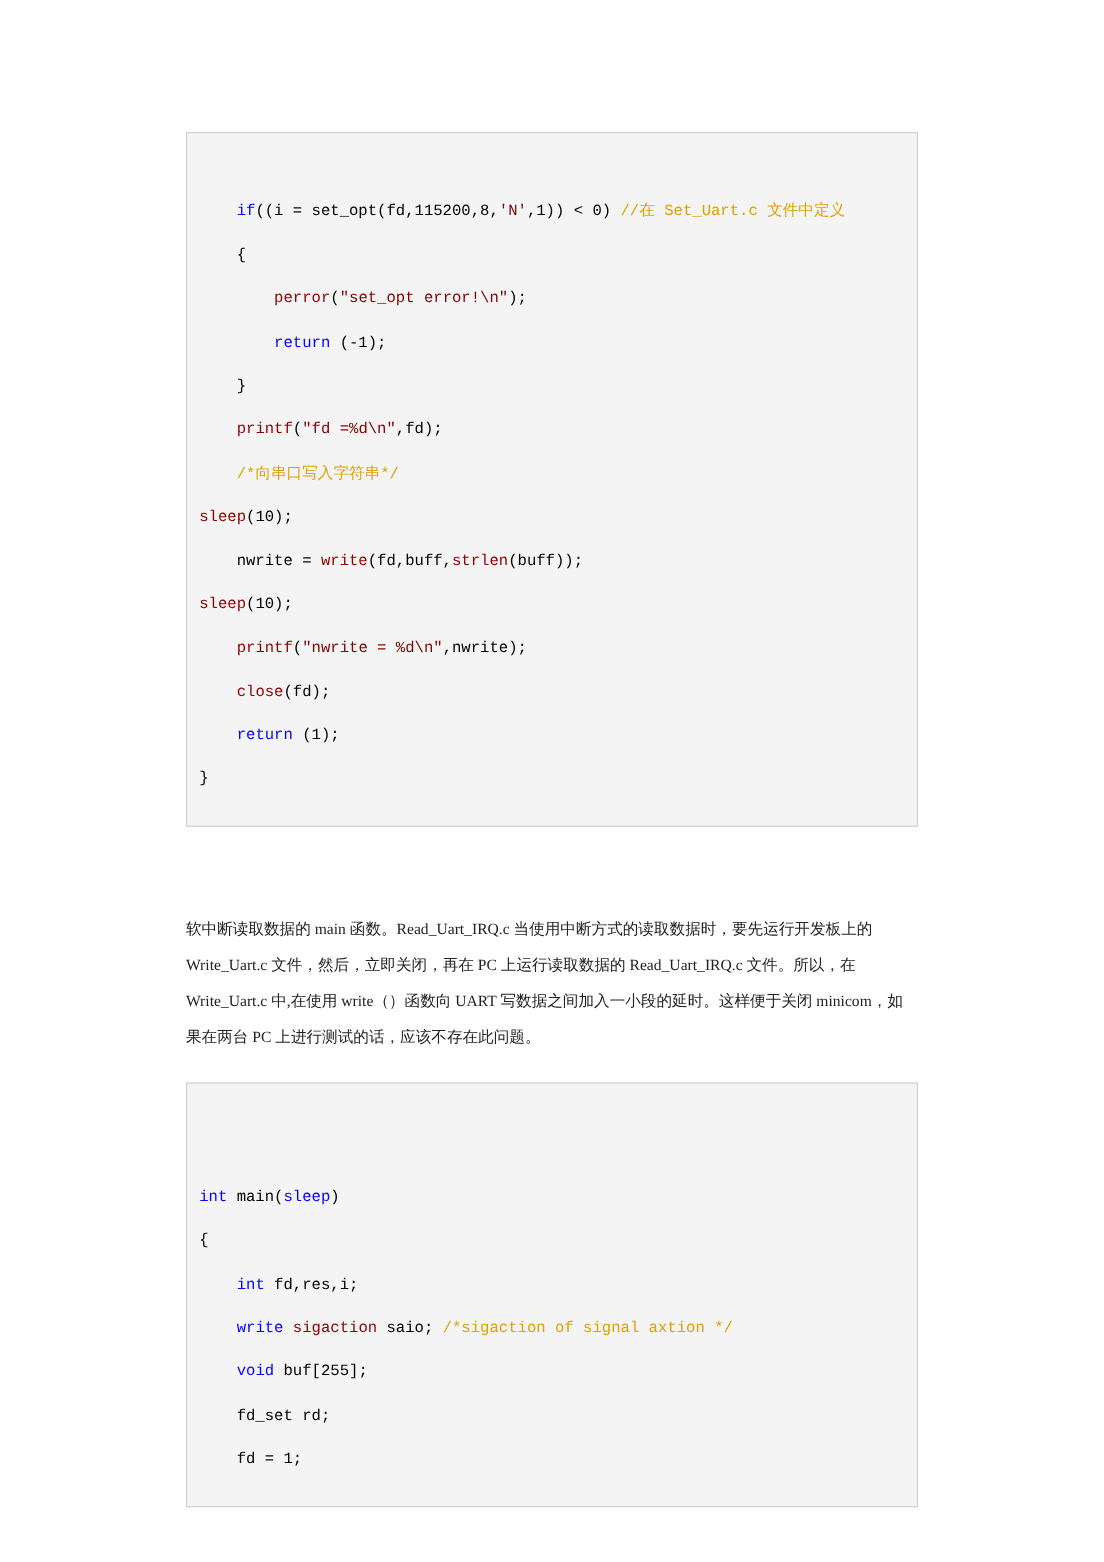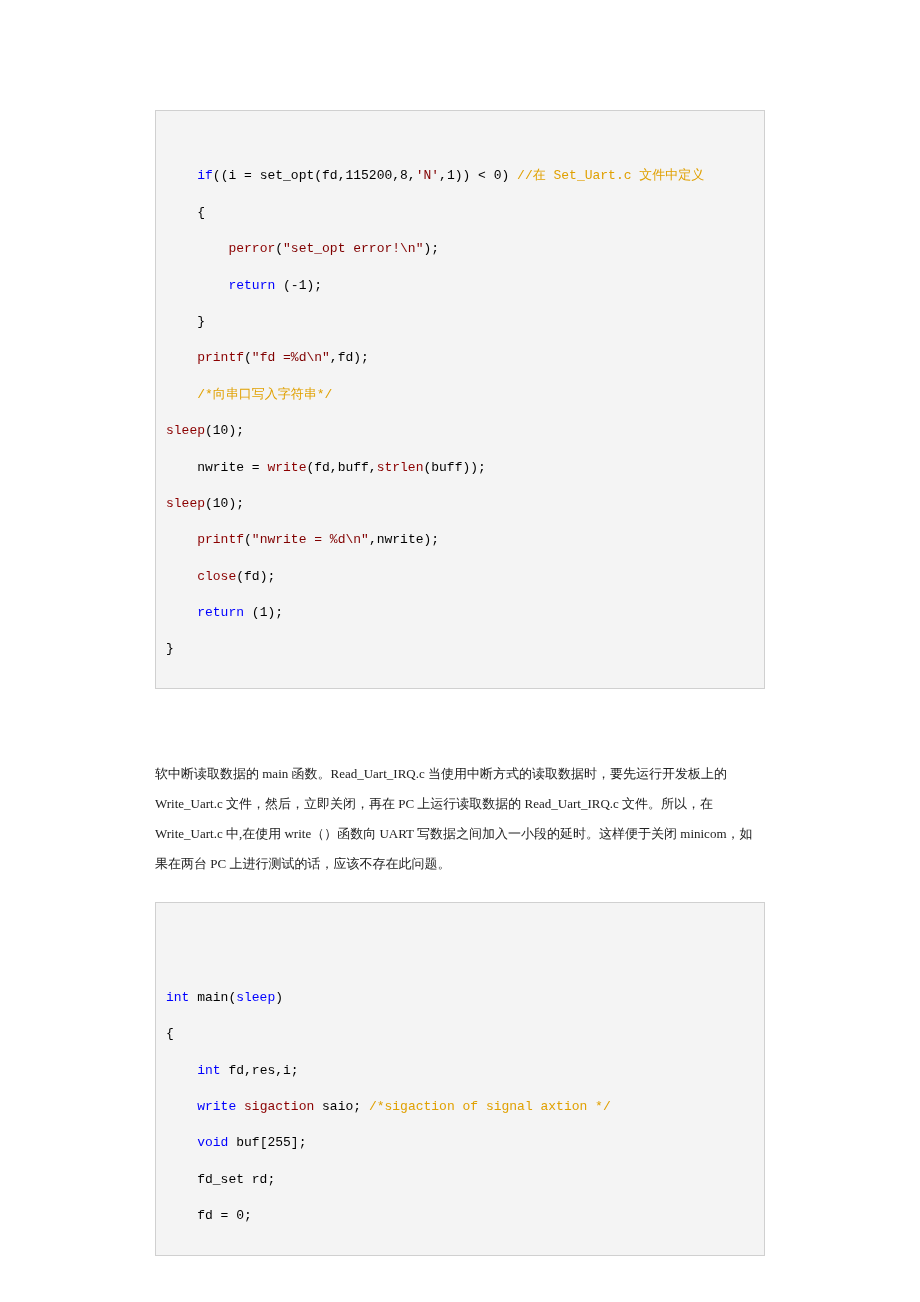--- a/index.html
+++ b/index.html
@@ -71,16 +71,16 @@
 
     <div class="prose section">软中断读取数据的 main 函数。Read_Uart_IRQ.c 当使用中断方式的读取数据时，要先运行开发板上的Write_Uart.c 文件，然后，立即关闭，再在 PC 上运行读取数据的 Read_Uart_IRQ.c 文件。所以，在 Write_Uart.c 中,在使用 write（）函数向 UART 写数据之间加入一小段的延时。这样便于关闭 minicom，如果在两台 PC 上进行测试的话，应该不存在此问题。</div>
 
     <div class="code-block second">
 <span><span class="k-blue">int</span> main(<span class="k-blue">sleep</span>)</span>
 <span>{</span>
 <span>    <span class="k-blue">int</span> fd,res,i;</span>
 <span>    <span class="k-blue">write</span> <span class="k-darkred">sigaction</span> saio; <span class="k-cmt">/*sigaction of signal axtion */</span></span>
 <span>    <span class="k-blue">void</span> buf[255];</span>
 <span>    fd_set rd;</span>
-<span>    fd = 0;</span></div>
+<span>    fd = 1;</span></div>
 
   </div>
 </div>
 
 </body></html>

